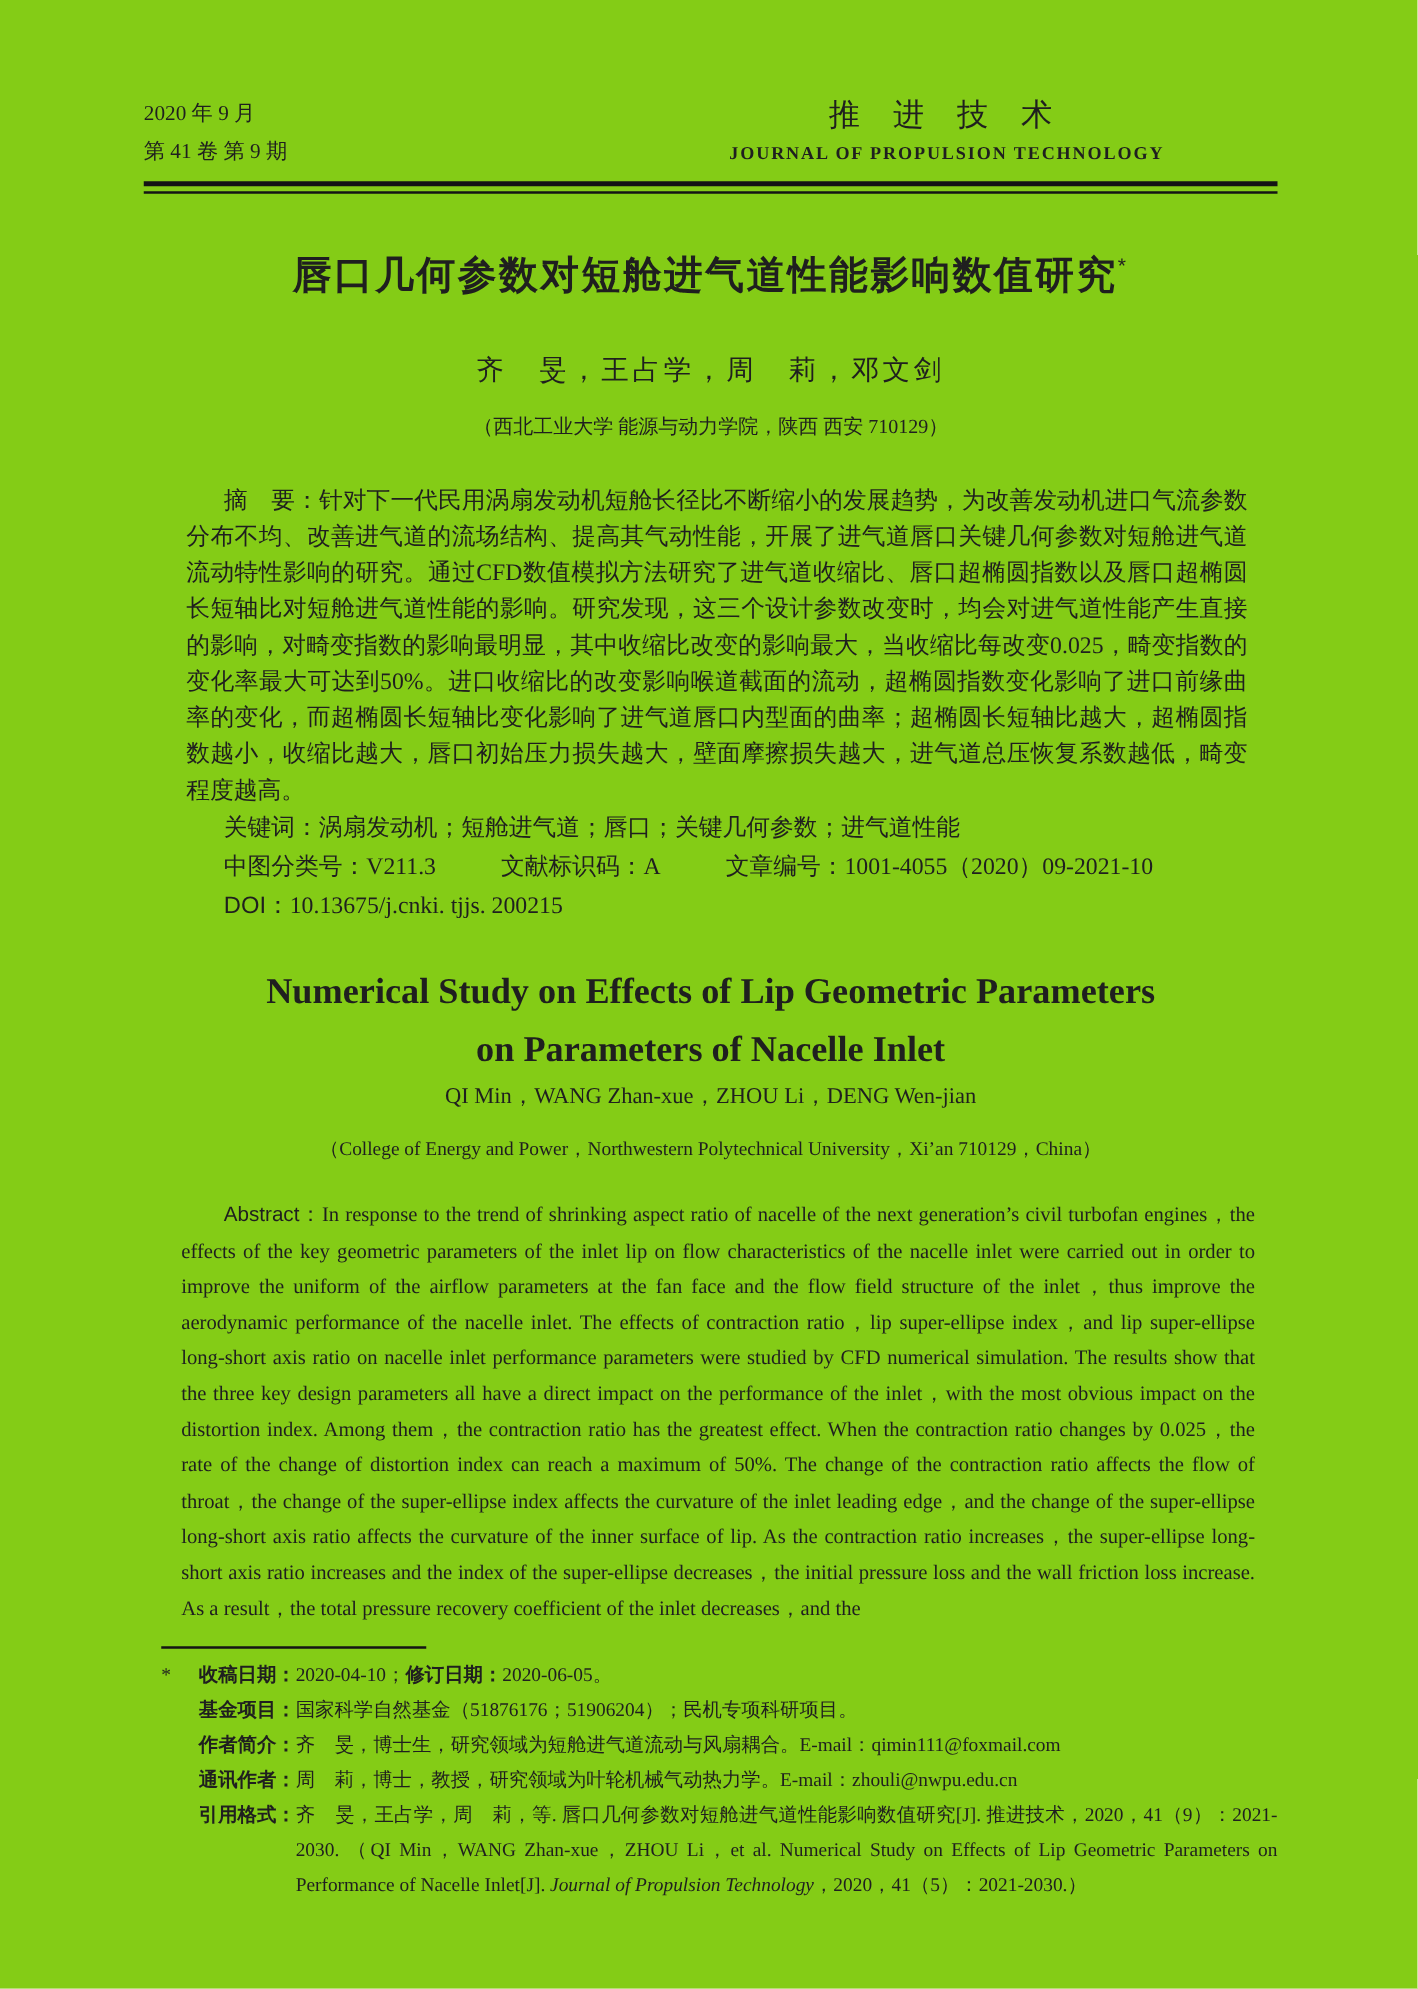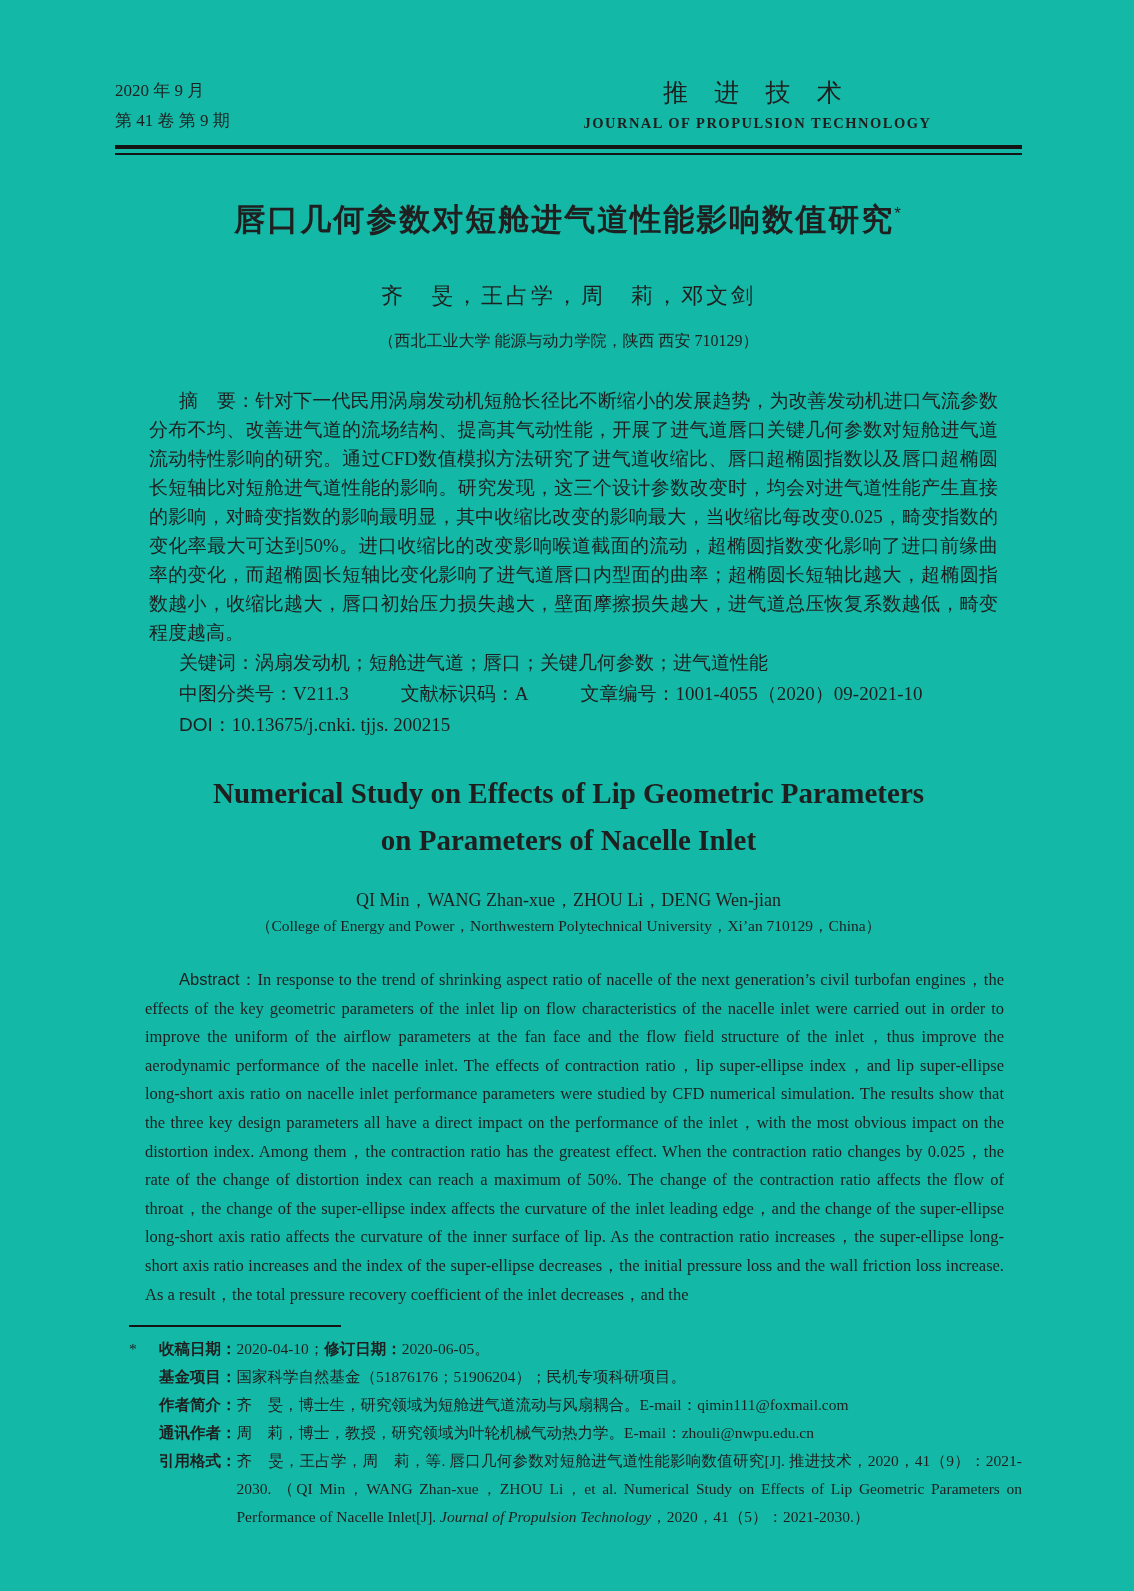--- a/index.html
+++ b/index.html
@@ -1,19 +1,19 @@
 <!DOCTYPE html>
 <html><head>
 <meta charset="utf-8">
 <style>
   html,body{margin:0;padding:0;background:#ffffff;}
   .page{
     width:1134px;height:1591px;box-sizing:border-box;
     padding:76px 112px 0 115px;
-    background:#14b8a6;color:#1f1f1f;
+    background:#84cc16;color:#1f1f1f;
     font-family:"Liberation Serif","DejaVu Serif",serif;
     overflow:hidden;position:relative;
   }
   
   .jheader{display:flex;align-items:flex-start;}
   .jh-col{line-height:30px;font-size:17px;white-space:nowrap;}
   .jh-left{flex:1;text-align:left;}
   .jh-right{flex:1;text-align:right;}
   .jh-center{flex:1.4;text-align:center;}
   .jh-cn{font-size:25px;letter-spacing:10px;line-height:34px;}
@@ -28,22 +28,22 @@
   .cn-authors{margin-top:40px;text-align:center;font-size:22px;letter-spacing:3px;}
   .cn-affil{margin-top:20px;text-align:center;font-size:16px;}
   
   .cn-block{margin:34px 24px 0 34px;}
   .cn-abstract{margin:0;font-size:19px;line-height:29px;text-align:justify;text-indent:30px;}
   .blabel{font-weight:normal;font-family:"Liberation Sans","DejaVu Sans",sans-serif;}
   .kw-line,.meta-line,.doi-line{margin:1px 0 0 30px;font-size:19px;line-height:30px;}
   .meta-gap{display:inline-block;width:52px;}
   
   .en-title{margin-top:30px;text-align:center;font-size:29px;line-height:47px;font-weight:bold;}
-  .en-authors{margin-top:24px;text-align:center;font-size:18px;}
-  .en-affil{margin-top:4px;text-align:center;font-size:15.5px;}
+  .en-authors{text-align:center;font-size:18px;}
+  .en-affil{margin-top:21px;text-align:center;font-size:15.5px;}
   .en-abstract{margin:28px 18px 0 30px;font-size:16.5px;line-height:28.6px;text-align:justify;text-indent:34px;}
   
   .footnote{margin-top:16px;margin-left:14px;font-size:15.5px;line-height:28px;}
   .fn-rule{width:212px;border-top:2px solid #141414;margin-bottom:8px;}
   .fn-row{display:flex;}
   .fn-star{width:30px;flex:none;}
   .fn-body{flex:1;}
   .fn-body.cite{display:flex;}
   .fn-label{font-weight:bold;font-family:"Liberation Sans","DejaVu Sans",sans-serif;flex:none;}
   .fn-value{flex:1;text-align:justify;}

